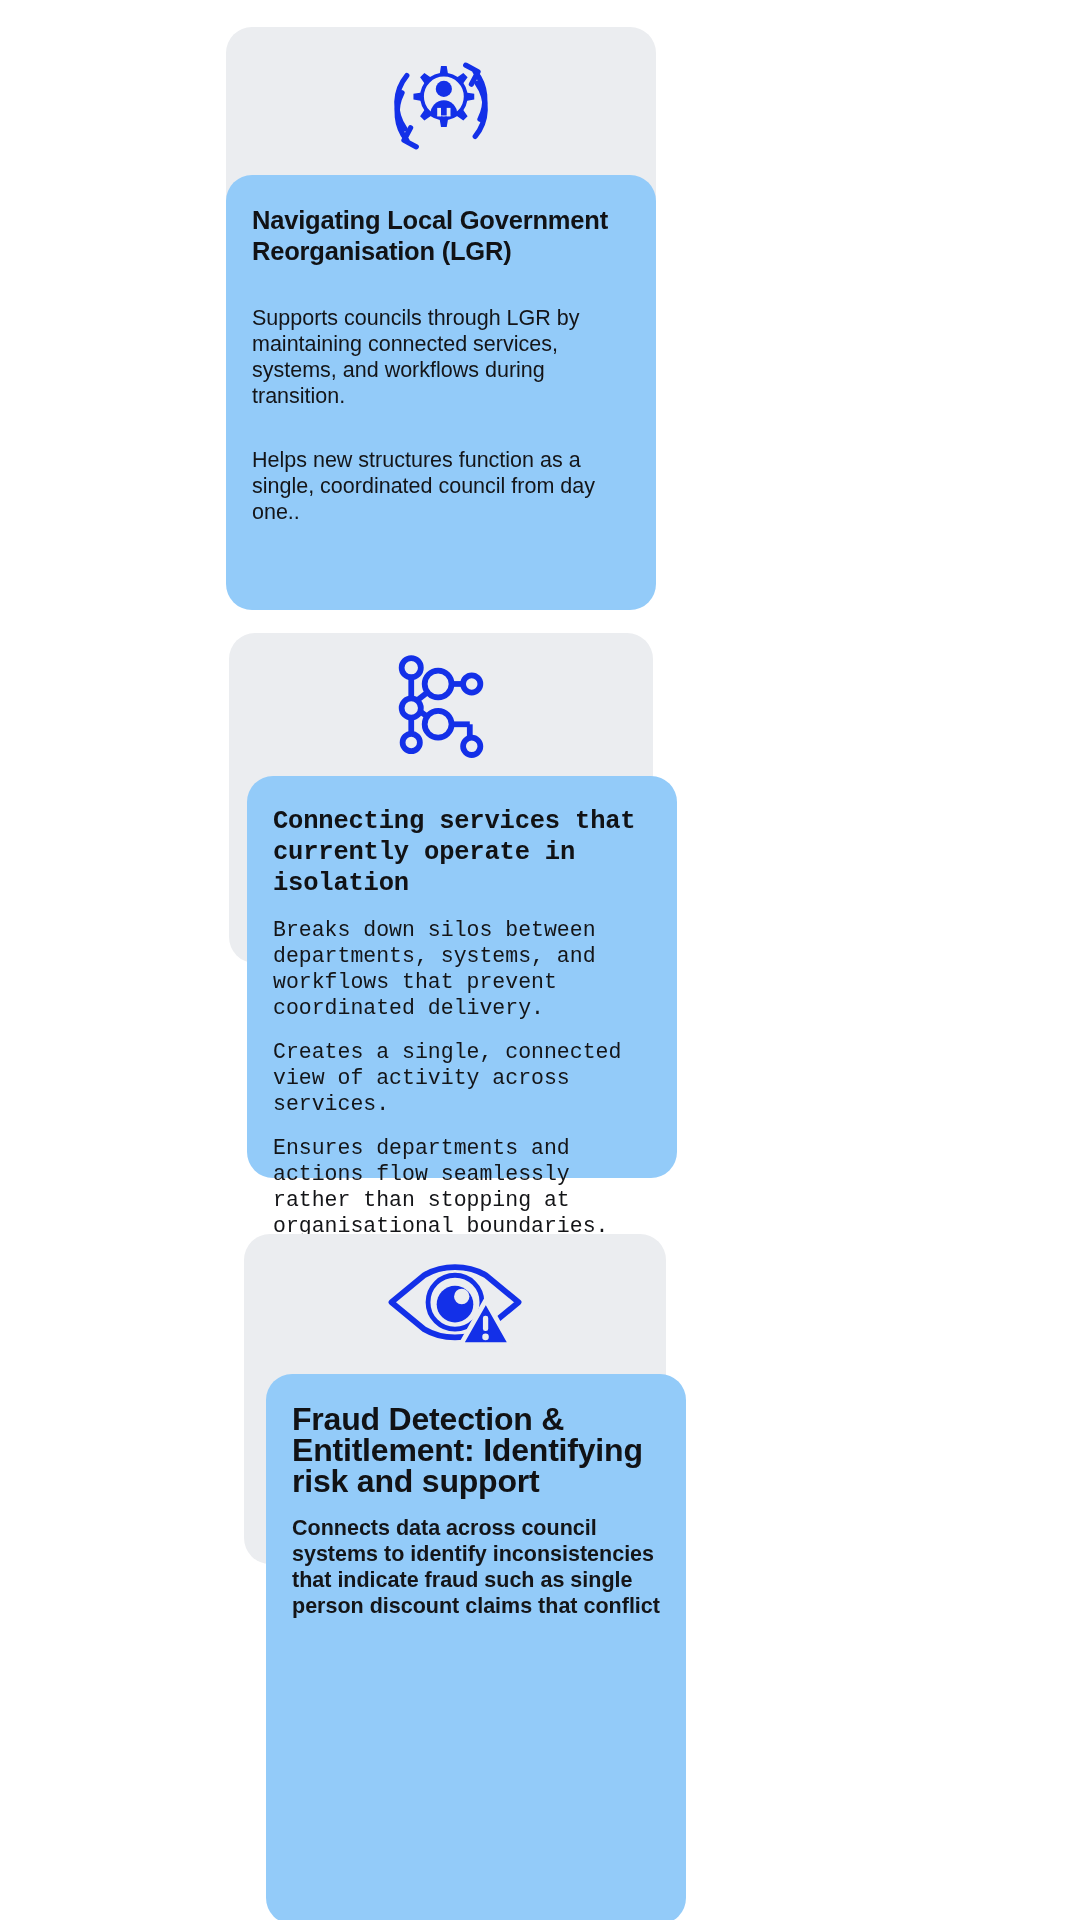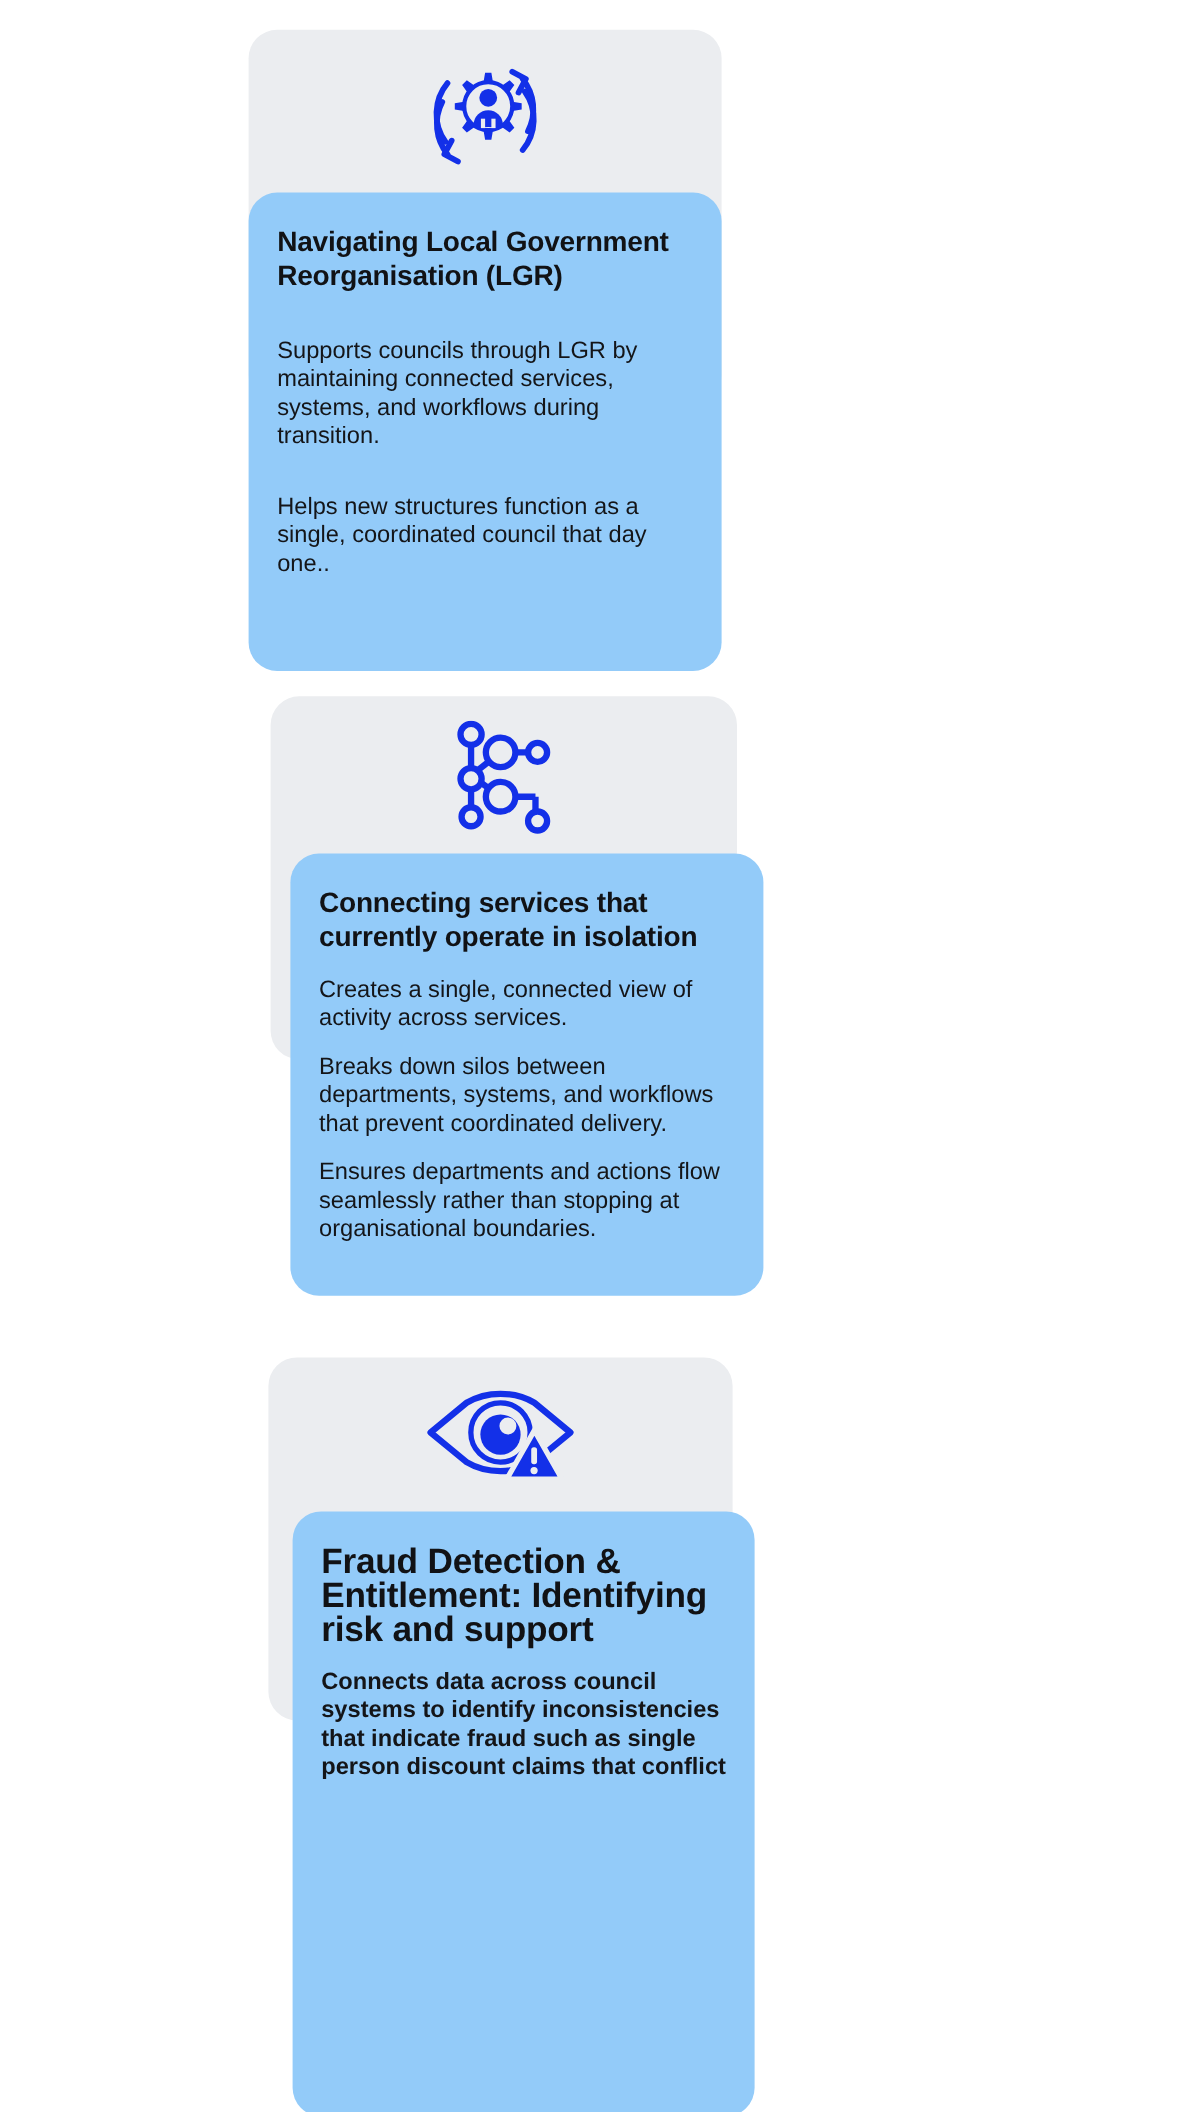--- a/index.html
+++ b/index.html
@@ -58,21 +58,21 @@
   }
 
   
   #card-1 { left: 226px; top: 27px; width: 430px; height: 556px; }
   #card-1 .card-icon-panel { left: 0; top: 0; width: 430px; height: 340px; }
   #card-1 .card-body-panel { left: 0; top: 148px; width: 430px; height: 435px; }
   #card-1 .card-title { font-size: 25.5px; line-height: 31px; }
   #card-1 .card-para  { font-size: 21.5px; line-height: 26px; margin-top: 38px; }
 
   
-  #card-2 { left: 246px; top: 633px; width: 430px; height: 545px; }
+  #card-2 { left: 229px; top: 633px; width: 430px; height: 545px; font-family: Liberation Mono, monospace; }
   #card-2 .card-icon-panel { left: 0; top: 0; width: 424px; height: 330px; }
   #card-2 .card-body-panel { left: 18px; top: 143px; width: 430px; height: 402px; }
   #card-2 .card-title { font-size: 25.5px; line-height: 31px; }
   #card-2 .card-para  { font-size: 21.5px; line-height: 26px; margin-top: 18px; }
 
   
   #card-3 { left: 244px; top: 1234px; width: 430px; height: 690px; }
   #card-3 .card-icon-panel { left: 0; top: 0; width: 422px; height: 330px; }
   #card-3 .card-body-panel { left: 22px; top: 140px; width: 420px; height: 550px; }
   #card-3 .card-title { font-size: 32px; line-height: 31px; }
@@ -107,21 +107,21 @@
           <path d="M49 68 A14 14 0 0 1 77 68 L77 70 L49 70 Z" fill="#1330e8"></path>
           <rect x="56" y="62" width="4" height="9" fill="#ebedf0"></rect>
           <rect x="66" y="62" width="4" height="9" fill="#ebedf0"></rect>
         </svg>
       </span>
     </div>
 
     <div class="card-body-panel">
       <div class="card-title">Navigating Local Government Reorganisation (LGR)</div>
       <p class="card-para">Supports councils through LGR by maintaining connected services, systems, and workflows during transition.</p>
-      <p class="card-para">Helps new structures function as a single, coordinated council that day one..</p>
+      <p class="card-para">Helps new structures function as a single, coordinated council from day one..</p>
     </div>
   </div>
 
   <div class="card" id="card-2">
 
     <div class="card-icon-panel">
       <span class="icon-wrap">
         <svg class="icon-svg" width="96" height="104" viewBox="0 0 100 108" fill="none" xmlns="http://www.w3.org/2000/svg">
 
           <line x1="19" y1="16" x2="19" y2="52" stroke="#1330e8" stroke-width="6"></line>
@@ -138,22 +138,22 @@
           <circle cx="19" cy="55" r="10" fill="#ebedf0" stroke="#1330e8" stroke-width="6"></circle>
           <circle cx="47" cy="72" r="14" fill="#ebedf0" stroke="#1330e8" stroke-width="6"></circle>
           <circle cx="19" cy="91" r="9" fill="#ebedf0" stroke="#1330e8" stroke-width="6"></circle>
           <circle cx="82" cy="95" r="9" fill="#ebedf0" stroke="#1330e8" stroke-width="6"></circle>
         </svg>
       </span>
     </div>
 
     <div class="card-body-panel">
       <div class="card-title">Connecting services that currently operate in isolation</div>
+      <p class="card-para">Breaks down silos between departments, systems, and workflows that prevent coordinated delivery.</p>
       <p class="card-para">Creates a single, connected view of activity across services.</p>
-      <p class="card-para">Breaks down silos between departments, systems, and workflows that prevent coordinated delivery.</p>
       <p class="card-para">Ensures departments and actions flow seamlessly rather than stopping at organisational boundaries.</p>
     </div>
   </div>
 
   <div class="card" id="card-3">
 
     <div class="card-icon-panel">
       <span class="icon-wrap">
         <svg class="icon-svg" width="140" height="104" viewBox="0 0 144 108" fill="none" xmlns="http://www.w3.org/2000/svg">
 

